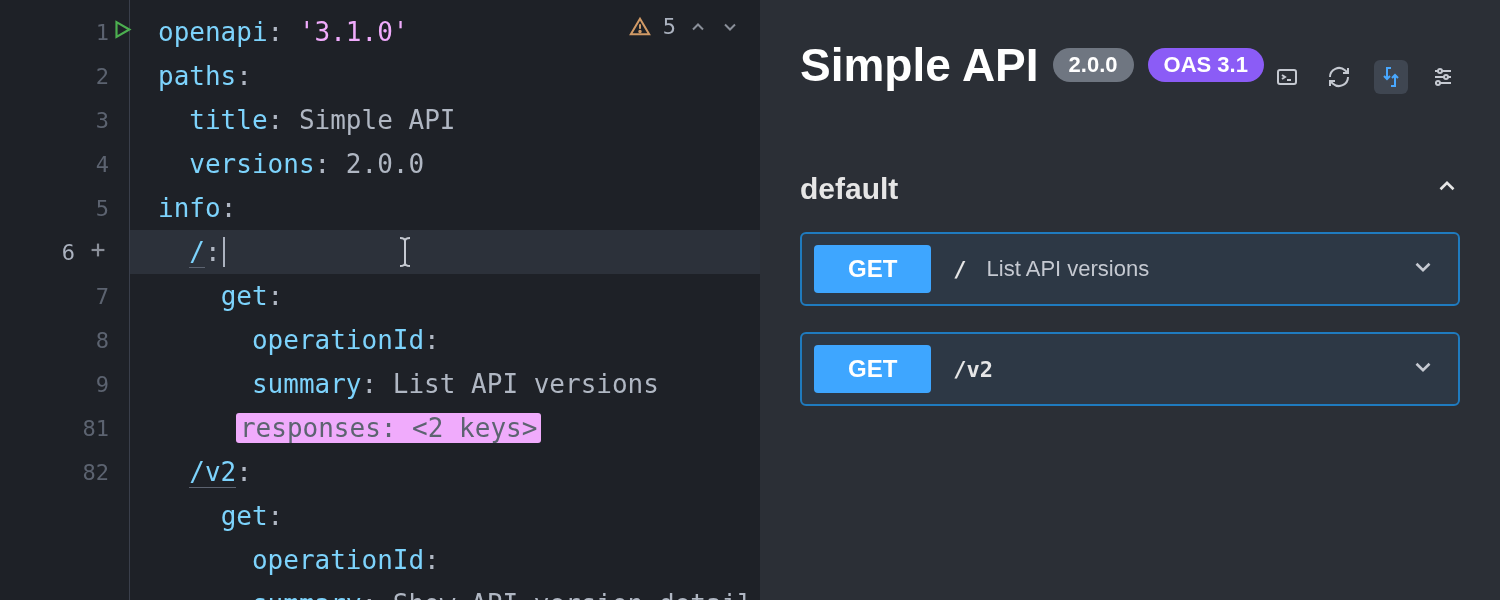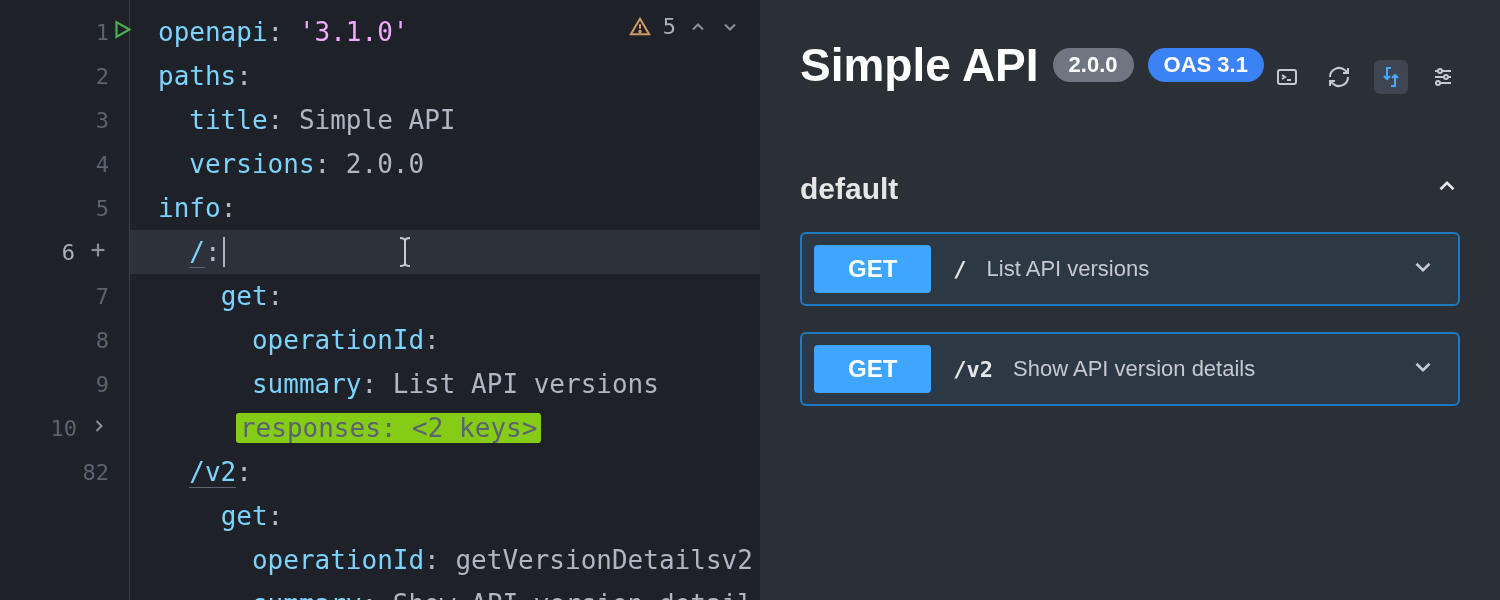--- a/index.html
+++ b/index.html
@@ -60,21 +60,21 @@
     align-items: center;
     font-size: 26px;
     padding-left: 12px;
     white-space: pre;
     position: relative;
   }
   .code-row.current { background: #2c313a; }
   .k-key { color: #7dd3fc; margin-left: 16px; }
   .k-str { color: #f0abfc; }
   .k-plain { color: #b0b7c3; }
-  .k-fold { color: #5c6370; background: #84cc16; border-radius: 3px; padding: 0 4px;}
+  .k-fold { color: #5c6370; background: #f0abfc; border-radius: 3px; padding: 0 4px;}
   .caret {
     display:inline-block;
     width:2px;
     height:30px;
     background:#abb2bf;
     vertical-align: middle;
     margin-left:2px;
   }
   .text-cursor {
     position:absolute;
@@ -110,21 +110,21 @@
   .prev-title { font-size: 46px; font-weight: 700; color: #fff; }
   .badge {
     display:inline-block;
     padding: 4px 16px;
     border-radius: 20px;
     font-size: 22px;
     font-weight: 700;
     color:#fff;
   }
   .badge.ver { background: #6f7681; }
-  .badge.oas { background: #3b82f6; }
+  .badge.oas { background: #8b5cf6; }
   .top-icons {
     position:absolute;
     top: 60px;
     right: 40px;
     display:flex;
     gap:18px;
     align-items:center;
   }
   .top-icons .ibtn {
     width:34px; height:34px;
@@ -212,45 +212,42 @@
       <div class="gutter-row">
         <span class="lineno">7</span>
       </div>
       <div class="gutter-row">
         <span class="lineno">8</span>
       </div>
       <div class="gutter-row">
         <span class="lineno">9</span>
       </div>
       <div class="gutter-row">
-        <span class="lineno">10</span>
-        <span class="chev-icon"><svg width="20" height="20" viewBox="0 0 24 24" fill="none" stroke="#8a8f99" stroke-width="2.4">
-            <polyline points="9 6 15 12 9 18"></polyline>
-          </svg></span>
+        <span class="lineno">81</span>
       </div>
       <div class="gutter-row">
         <span class="lineno">82</span>
       </div>
     </div>
   <div class="code-area" id="code">
       <div class="code-row"><span class="k-key">openapi</span><span class="k-plain">: </span><span class="k-str">'3.1.0'</span></div>
       <div class="code-row"><span class="k-key">paths</span><span class="k-plain">:</span></div>
       <div class="code-row"><span>  </span><span class="k-key">title</span><span class="k-plain">: </span><span class="k-plain">Simple API</span></div>
       <div class="code-row"><span>  </span><span class="k-key">versions</span><span class="k-plain">: </span><span class="k-plain">2.0.0</span></div>
       <div class="code-row"><span class="k-key">info</span><span class="k-plain">:</span></div>
       <div class="code-row current"><span>  </span><span class="k-key ul">/</span><span class="k-plain">:</span><span class="caret"></span><span class="text-cursor"><svg width="20" height="34" viewBox="0 0 20 34" fill="none" stroke="#c5c9d1" stroke-width="2">
             <path d="M5 3 Q10 3 10 6 Q10 3 15 3 M10 6 V28 M5 31 Q10 31 10 28 Q10 31 15 31"></path>
           </svg></span></div>
       <div class="code-row"><span>    </span><span class="k-key">get</span><span class="k-plain">:</span></div>
       <div class="code-row"><span>      </span><span class="k-key">operationId</span><span class="k-plain">: </span></div>
       <div class="code-row"><span>      </span><span class="k-key">summary</span><span class="k-plain">: </span><span class="k-plain">List API versions</span></div>
       <div class="code-row"><span>      </span><span class="k-fold">responses: &lt;2 keys&gt;</span></div>
       <div class="code-row"><span>  </span><span class="k-key ul">/v2</span><span class="k-plain">:</span></div>
       <div class="code-row"><span>    </span><span class="k-key">get</span><span class="k-plain">:</span></div>
-      <div class="code-row"><span>      </span><span class="k-key">operationId</span><span class="k-plain">: </span><span class="k-plain">getVersionDetailsv2</span></div>
+      <div class="code-row"><span>      </span><span class="k-key">operationId</span><span class="k-plain">: </span></div>
       <div class="code-row"><span>      </span><span class="k-key">summary</span><span class="k-plain">: </span><span class="k-plain">Show API version detail</span></div>
     </div>
   <div class="problems">
     <span class="warn">
       <svg width="22" height="22" viewBox="0 0 24 24" fill="none" stroke="currentColor" stroke-width="2.2">
           <path d="M12 3 L22 20 H2 Z"></path>
           <line x1="12" y1="9" x2="12" y2="14"></line>
           <circle cx="12" cy="17" r="0.8" fill="currentColor"></circle>
         </svg>
     </span>
@@ -326,19 +323,18 @@
         <span class="method">GET</span>
         <span class="path">/</span>
         <span class="summary">List API versions</span>
         <span class="chev"><svg width="26" height="26" viewBox="0 0 24 24" fill="none" stroke="currentColor" stroke-width="2.4">
             <polyline points="6 9 12 15 18 9"></polyline>
           </svg></span>
       </div>
       <div class="endpoint">
         <span class="method">GET</span>
         <span class="path">/v2</span>
-        <span class="summary">Show API version details</span>
         <span class="chev"><svg width="26" height="26" viewBox="0 0 24 24" fill="none" stroke="currentColor" stroke-width="2.4">
             <polyline points="6 9 12 15 18 9"></polyline>
           </svg></span>
       </div>
     </div>
 </div>
 
 </body></html>

